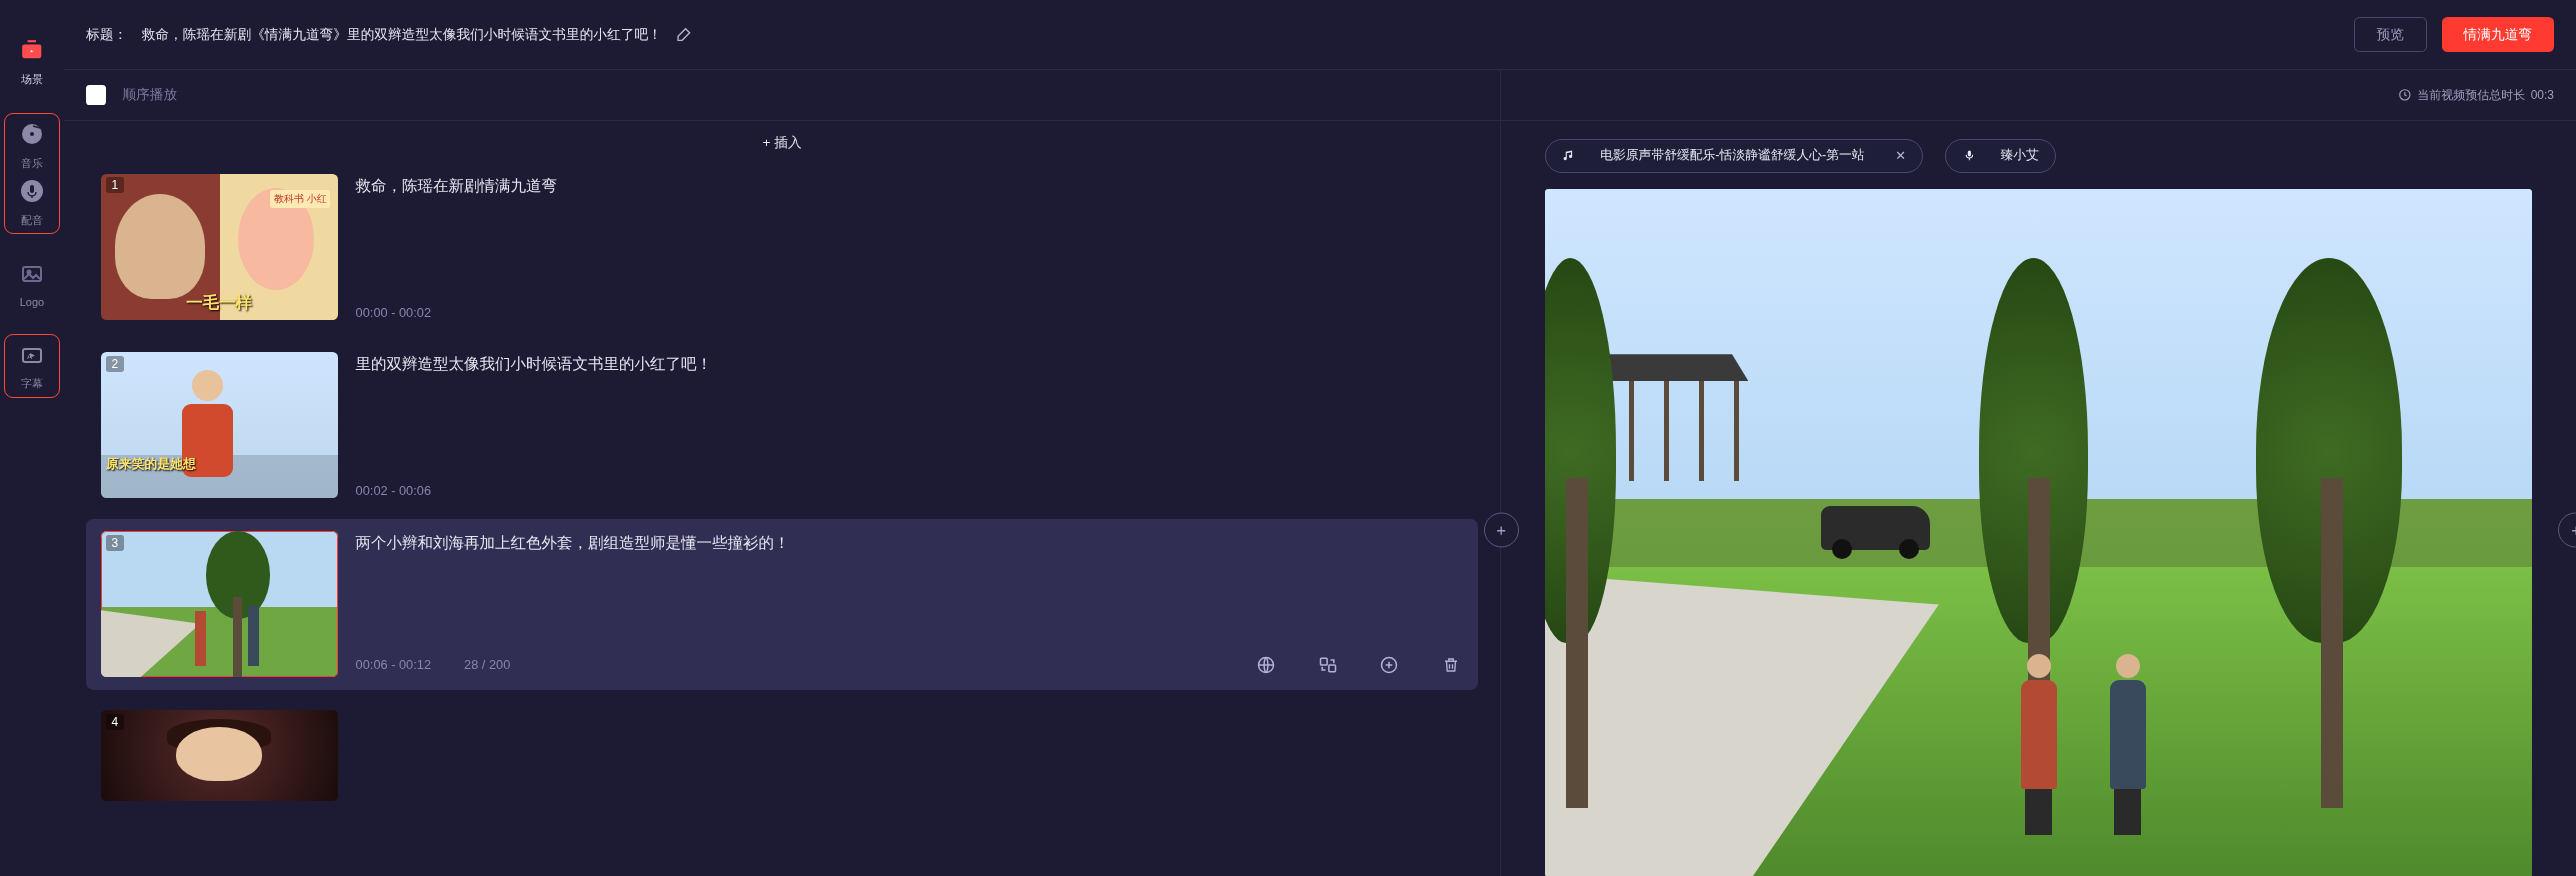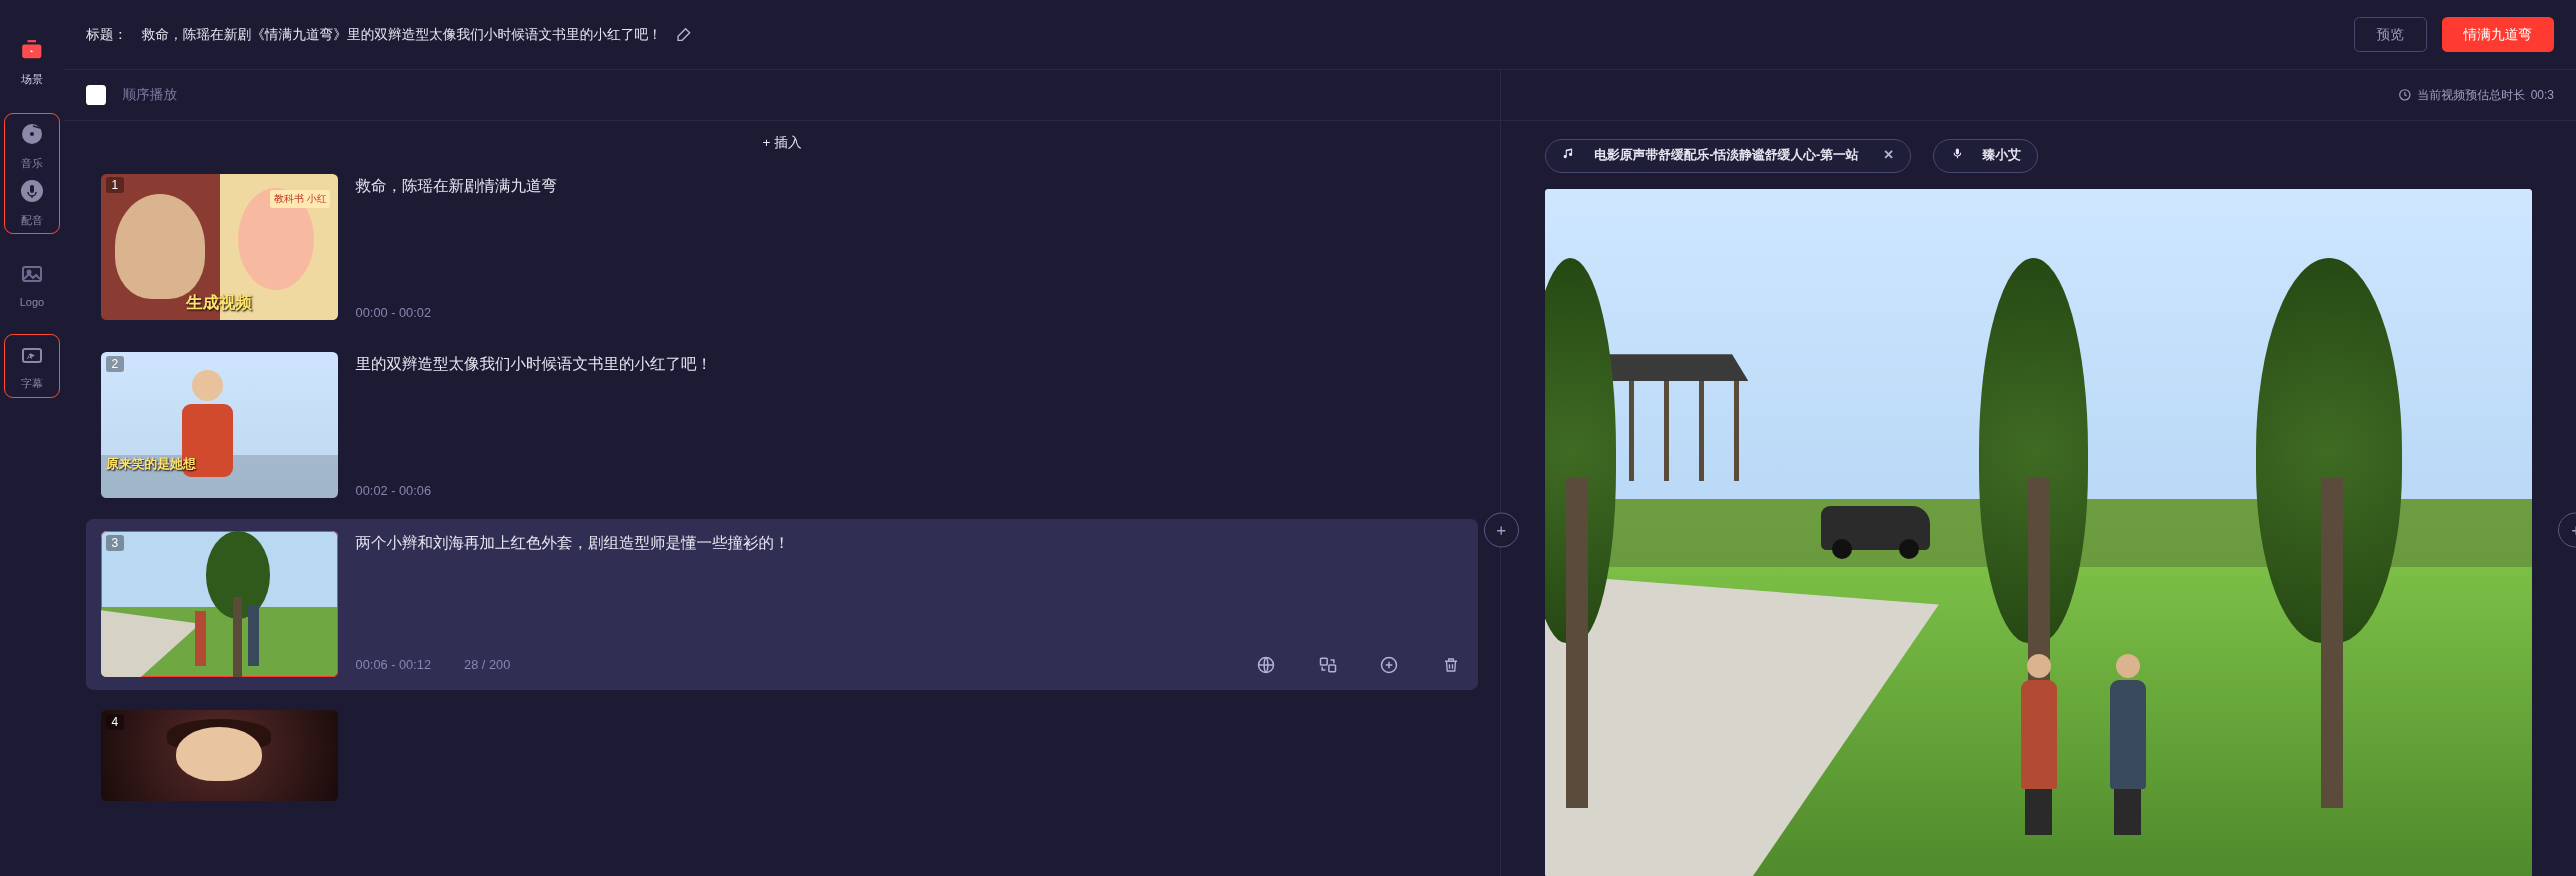--- a/index.html
+++ b/index.html
@@ -154,25 +154,24 @@
   gap: 14.6px;
   color: #9e9dbf;
   font-size: 12px;
   border-bottom: 0.9px solid #2a2846;
 }
 .preview-head .flex1 { flex: 1; }
 .duration { display: inline-flex; align-items: center; gap: 5.5px; }
 
 .tags { display: flex; gap: 22px; padding: 18px 44px 11px; }
 .tag {
-  display: inline-flex; align-items: flex-start; gap: 19px;
+  display: inline-flex; align-items: center; gap: 25px;
   border: 0.9px solid #4a4870; border-radius: 911px;
   padding: 7.3px 16.4px; color: #e6e6f2; font-size: 12.8px;
   background: #1f1e39;
-  font-weight: bold;
 }
 .tag .x { color: #b4b3d4; cursor: pointer; font-size: 12.8px; margin-left: 5.5px; }
 
 .canvas-wrap {
   flex: 1;
   position: relative;
   display: flex;
   justify-content: center;
   padding: 5.5px 44px 0;
 }
@@ -347,21 +346,21 @@
         </div>
 
         <div class="scene-list">
 
           <div class="scene">
             <div class="thumb th1">
               <span class="num">1</span>
               <div class="th1-l"></div>
                 <div class="th1-r"></div>
               <div class="th1-tag">教科书 小红</div>
-              <div class="th1-txt">生成视频</div>
+              <div class="th1-txt">一毛一样</div>
             </div>
             <div class="scene-body">
               <div class="scene-text">救命，陈瑶在新剧情满九道弯</div>
               <div class="scene-meta">
                 <span>00:00 - 00:02</span>
               </div>
             </div>
           </div>
 
           <div class="scene">

